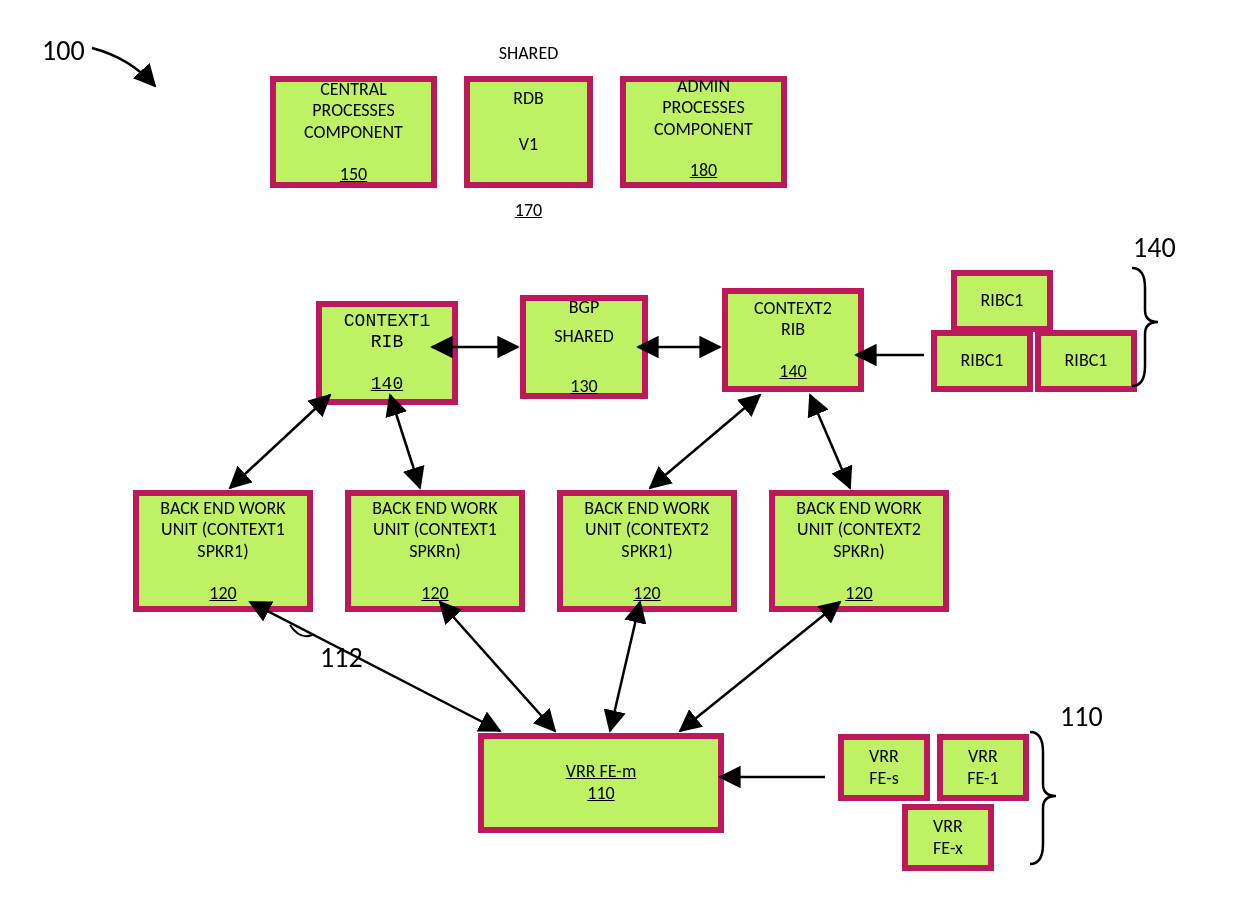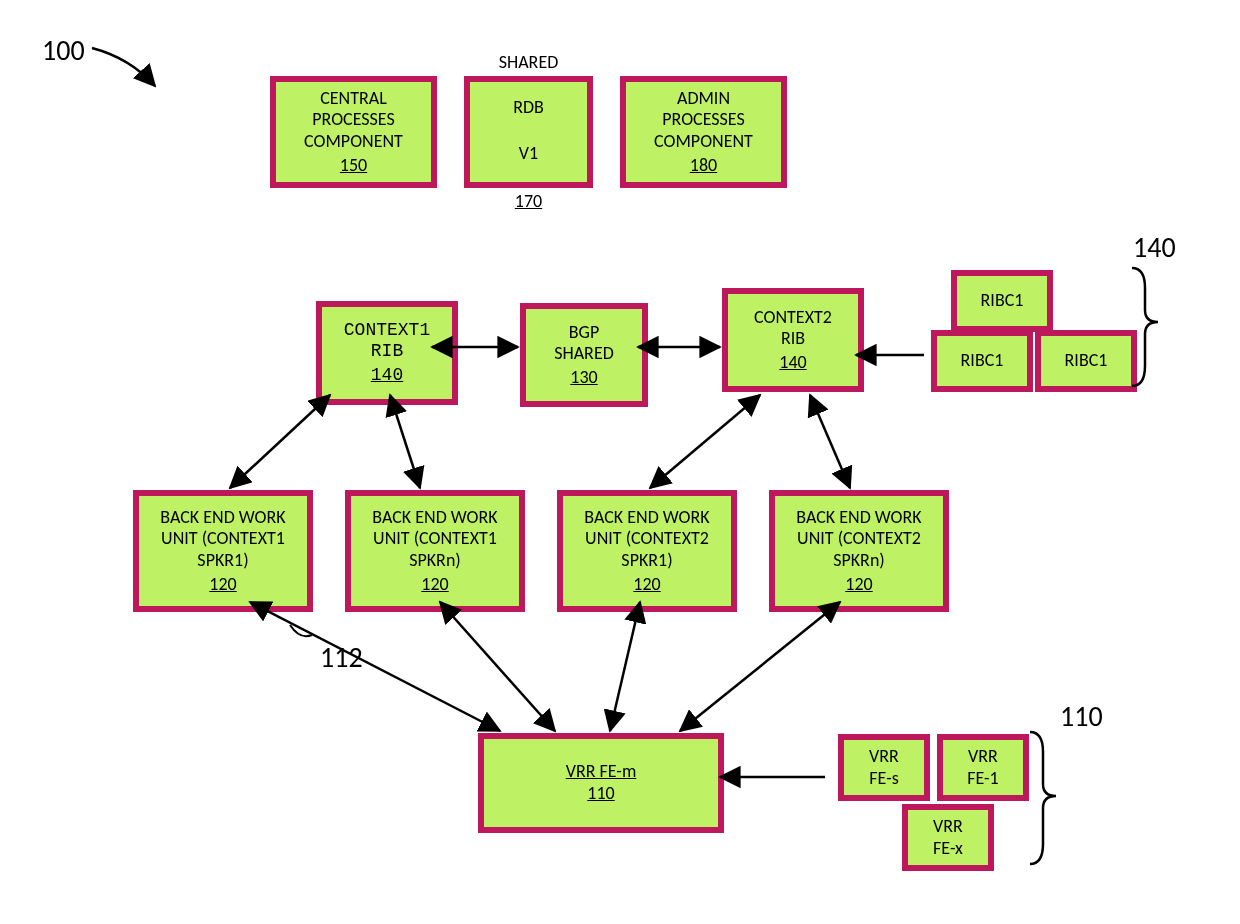--- a/index.html
+++ b/index.html
@@ -23,21 +23,21 @@
     display: flex;
     flex-direction: column;
     align-items: center;
     justify-content: center;
     text-align: center;
     line-height: 1.2;
     background: #bef264;
   }
   .box .ref {
     text-decoration: underline;
-    margin-top: 2px;
+    margin-top: 20px;
   }
   .lbl {
     position: absolute;
     font-size: 28px;
   }
   svg.overlay {
     position: absolute;
     left: 0; top: 0;
     width: 1240px; height: 924px;
     pointer-events: none;
@@ -55,33 +55,33 @@
     <div>PROCESSES</div>
     <div>COMPONENT</div>
     <div class="ref">150</div>
   </div>
   <div class="box" style="left:464px; top:76px; width:117px; height:100px;gap:24px;">
     <div>SHARED</div>
     <div>RDB</div>
     <div>V1</div>
     <div class="ref">170</div>
   </div>
-  <div class="box" style="left:620px; top:76px; width:155px; height:100px;">
+  <div class="box" style="left:620px; top:76px; width:155px; height:100px;justify-content:flex-end;">
     <div>ADMIN</div>
     <div>PROCESSES</div>
     <div>COMPONENT</div>
     <div class="ref">180</div>
   </div>
 
   <div class="box" style="left:316px; top:301px; width:130px; height:92px;font-family:Liberation Mono, monospace;">
     <div>CONTEXT1</div>
     <div>RIB</div>
     <div class="ref">140</div>
   </div>
-  <div class="box" style="left:520px; top:303px; width:116px; height:92px;">
+  <div class="box" style="left:520px; top:295px; width:116px; height:92px;gap:8px;">
     <div>BGP</div>
     <div>SHARED</div>
     <div class="ref">130</div>
   </div>
   <div class="box" style="left:722px; top:288px; width:130px; height:92px;">
     <div>CONTEXT2</div>
     <div>RIB</div>
     <div class="ref">140</div>
   </div>
 

